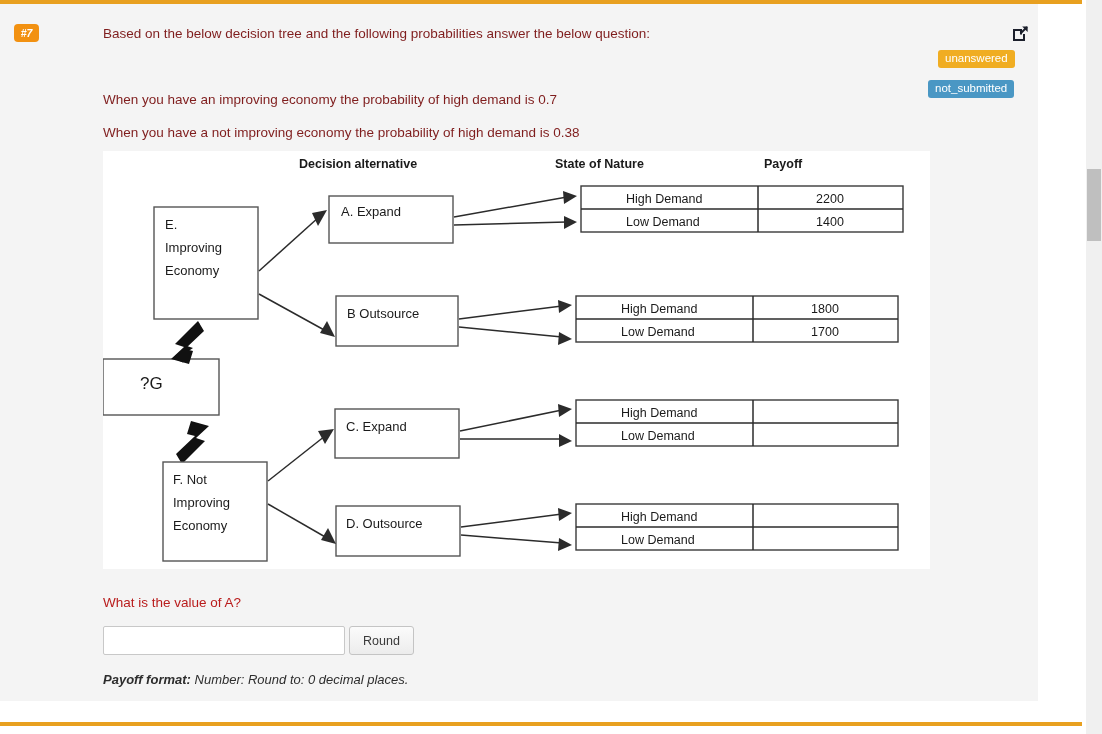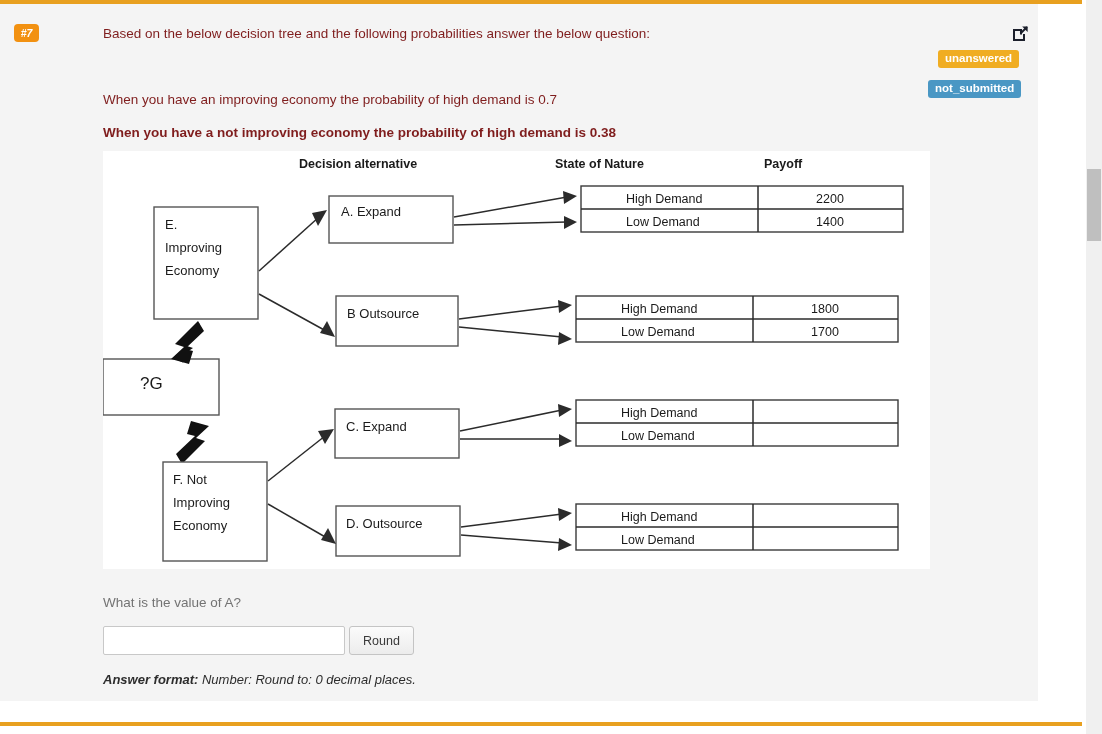--- a/index.html
+++ b/index.html
@@ -58,21 +58,21 @@
     position: absolute;
     left: 1010px; top: 20px;
     width: 20px; height: 20px;
     cursor: pointer;
   }
   .badge {
     position: absolute;
     border-radius: 3px;
     color: #ffffff;
     font-size: 11.5px;
-    font-weight: bold;
+    font-weight: normal;
     padding: 2px 7px 3px 7px;
     white-space: nowrap;
     line-height: 13px;
   }
   .badge-unanswered {
     left: 938px; top: 46px;
     background: #f0ad22;
   }
   .badge-notsubmitted {
     left: 928px; top: 76px;
@@ -84,36 +84,36 @@
     position: absolute;
     left: 103px;
     width: 820px;
     color: #7f1d1d;
     font-size: 13.5px;
     line-height: 17px;
   }
   .p1 { top: 21px; }
   .p2 { top: 54px; }
   .p3 { top: 87px; }
-  .p4 { top: 120px; font-weight: bold; }
+  .p4 { top: 120px; }
 
   
   .diagram {
     position: absolute;
     left: 103px; top: 147px;
     width: 827px; height: 418px;
     background: #ffffff;
   }
   .diagram svg { display: block; }
 
   
   .question-text {
     position: absolute;
     left: 103px; top: 591px;
-    color: #737373;
+    color: #b91c1c;
     font-size: 13.5px;
   }
   .answer-input {
     position: absolute;
     left: 103px; top: 622px;
     width: 242px; height: 29px;
     border: 1px solid #c8c8c8;
     border-radius: 2px;
     background: #ffffff;
     font-family: "Liberation Sans", sans-serif;
@@ -321,21 +321,21 @@
           <path d="M469 394 L456 387 L455 400 Z" fill="#2b2b2b"></path>
         </g>
 
       </svg>
     </div>
 
     <div class="question-text">What is the value of A?</div>
     <input class="answer-input" type="text" value="" style="">
     <button class="submit-btn">Round</button>
     <div class="answer-format">
-      <b>Answer format:</b>
+      <b>Payoff format:</b>
       <span>Number: Round to: 0 decimal places.</span>
     </div>
 
   </div>
 
   <div class="rule-bottom"></div>
 
   <div class="page-gutter"></div>
   <div class="scroll-track"></div>
   <div class="scroll-thumb"></div>

